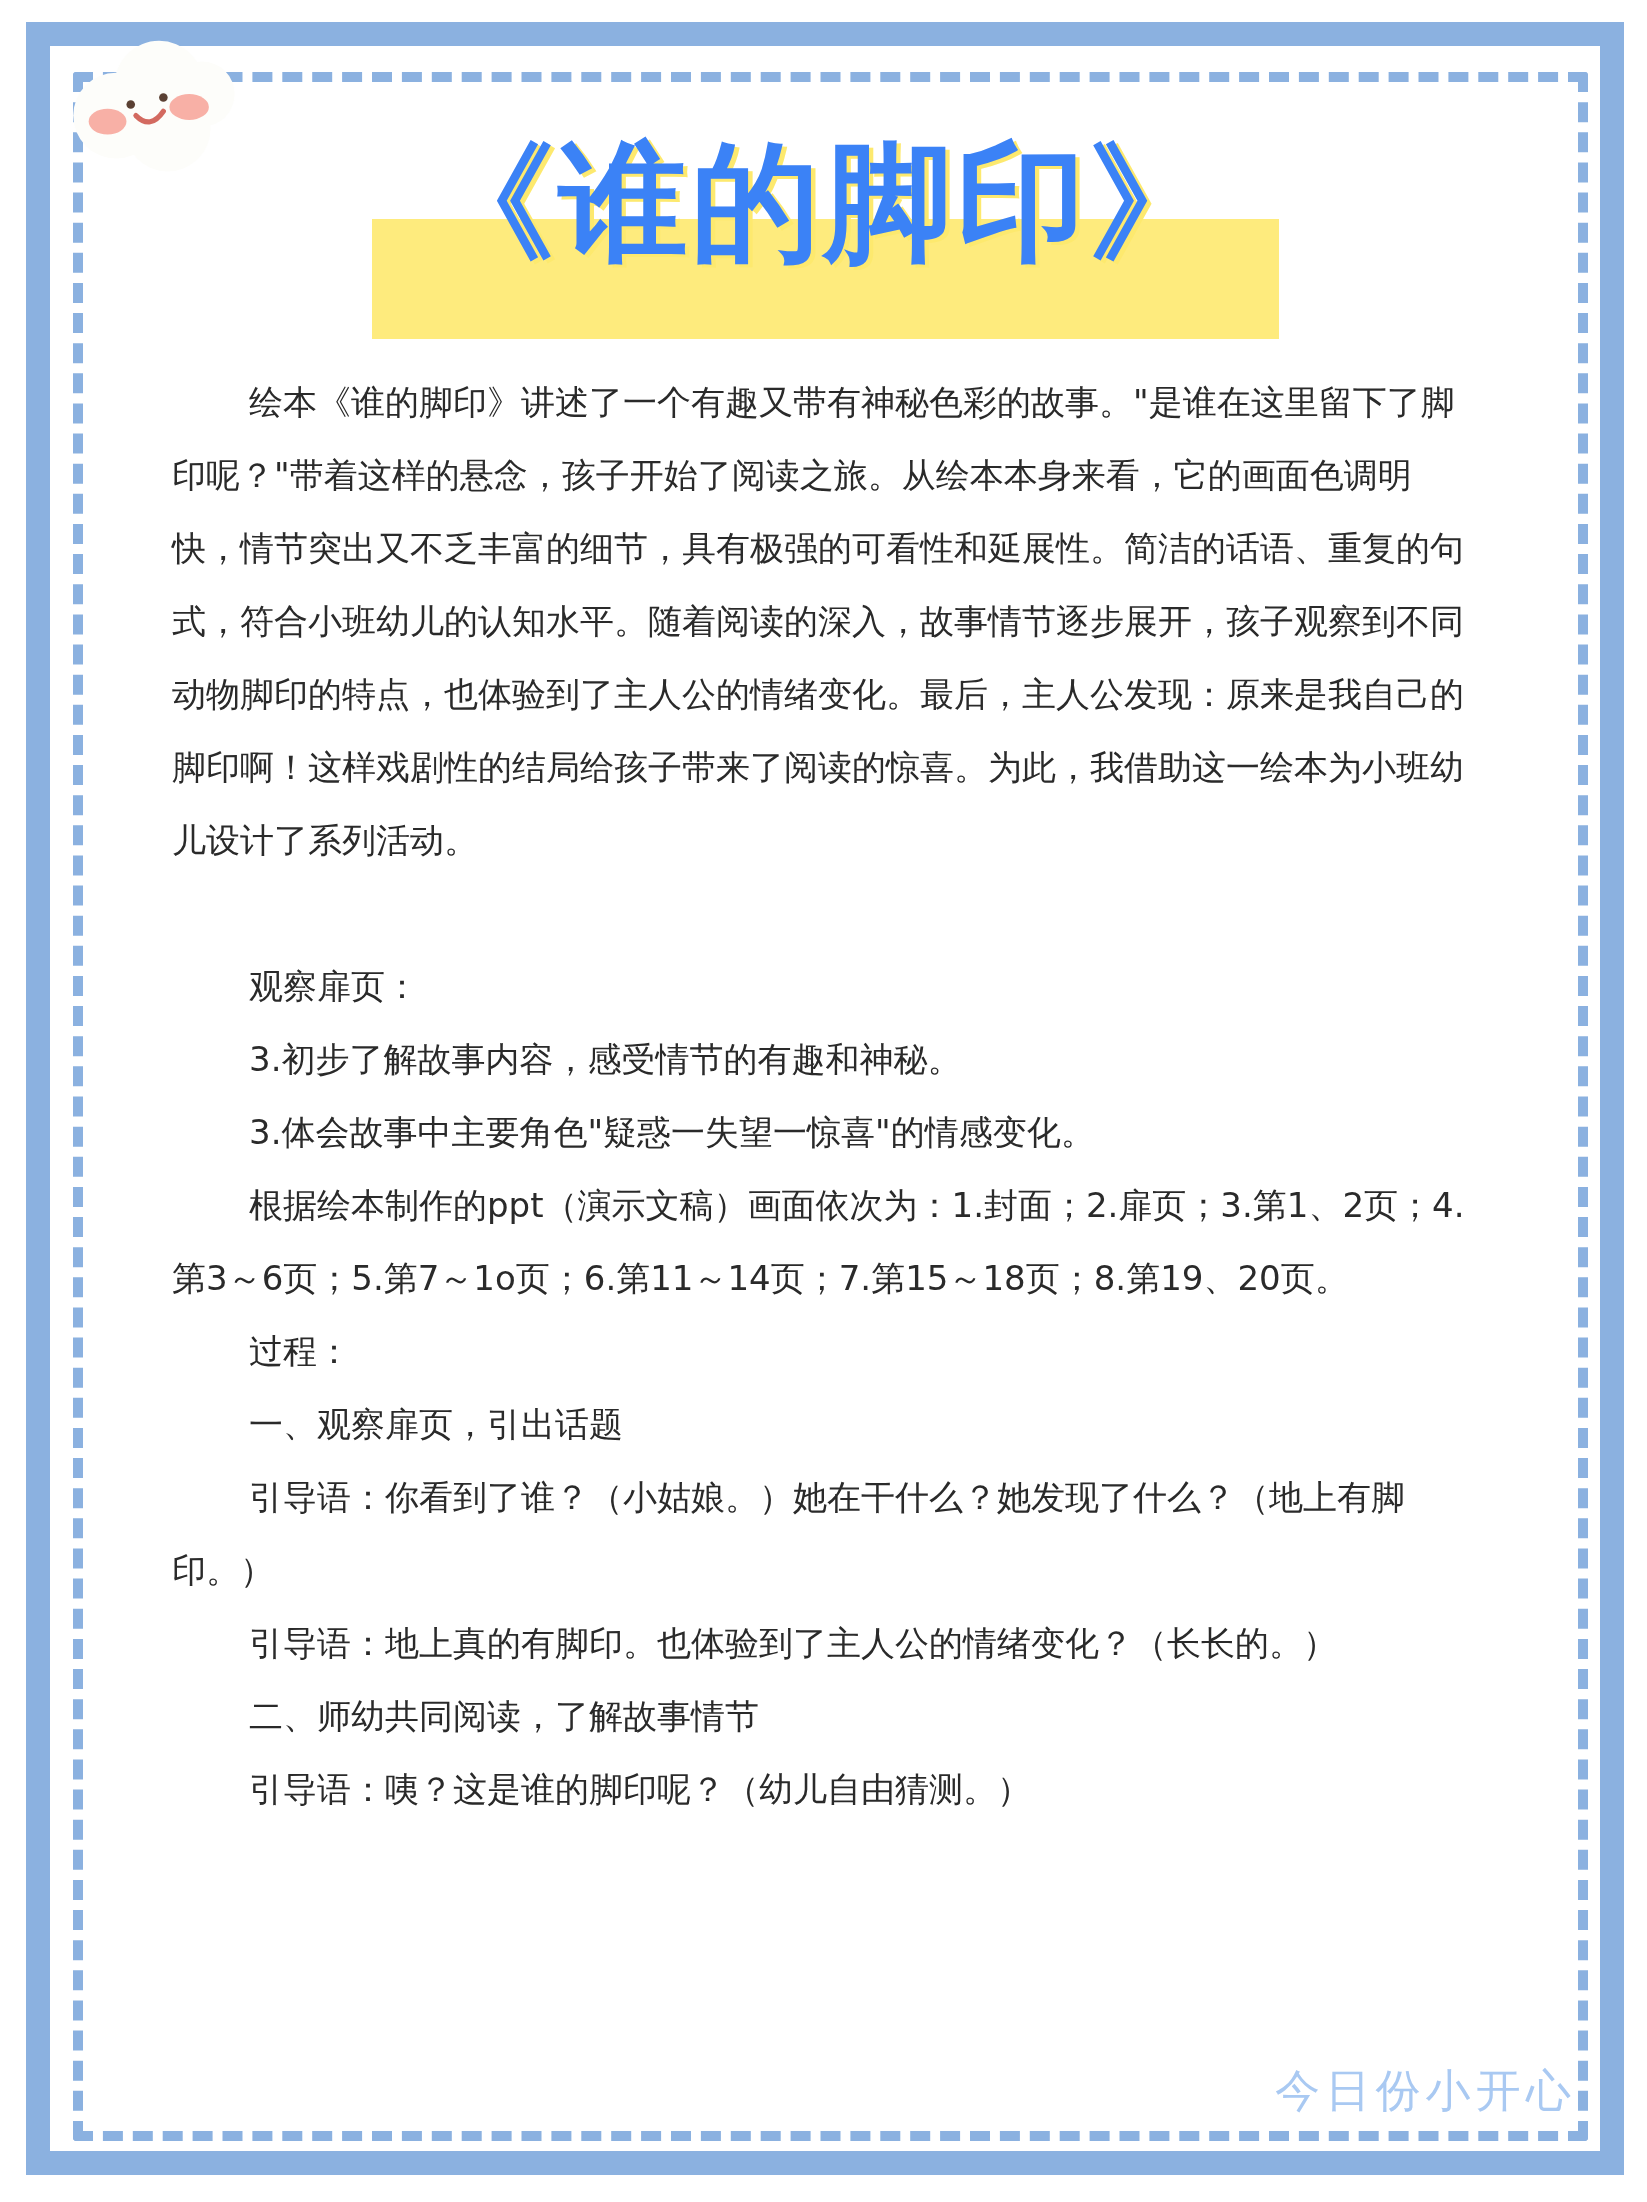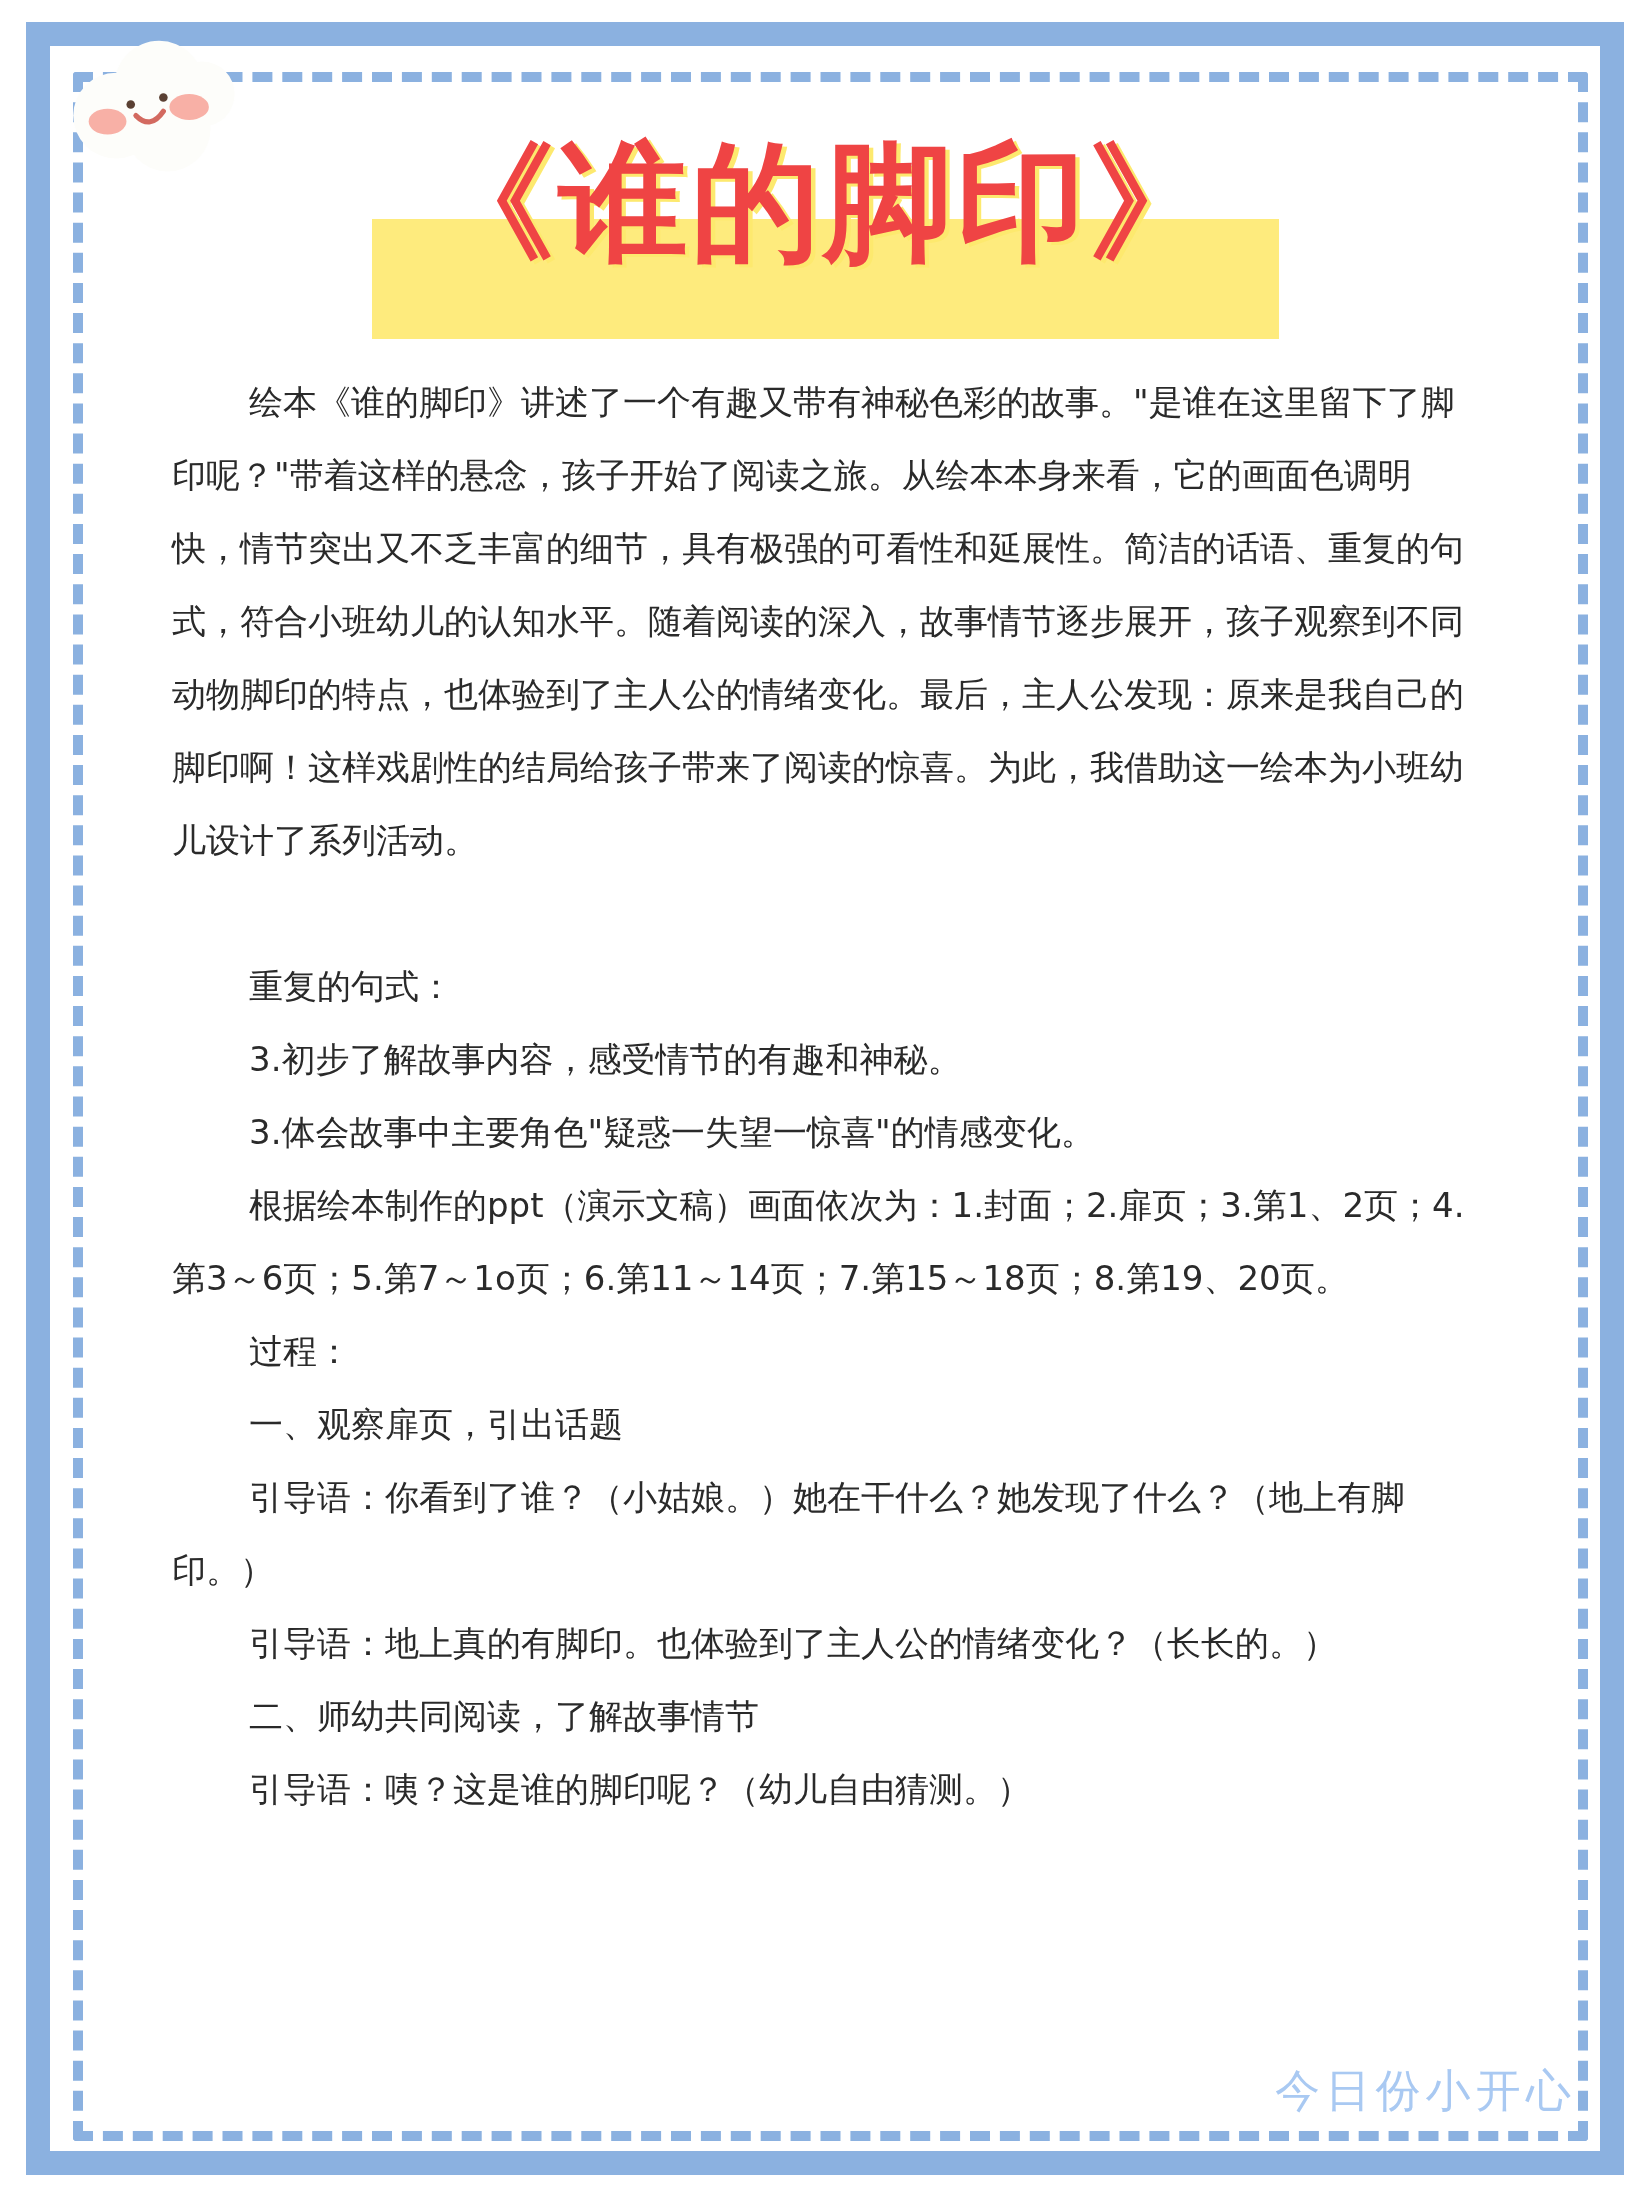--- a/index.html
+++ b/index.html
@@ -5,21 +5,21 @@
   html, body { margin:0; padding:0; }
   body { width:1648px; height:2203px; background:#ffffff; position:relative; overflow:hidden;
          font-family:"DejaVu Sans","Liberation Sans",sans-serif; color:#222; }
   .outer-frame { position:absolute; left:26px; top:21.5px; width:1550px; height:2105px;
                  border:24px solid #8bb1e0; background:#fff; }
   .dash-frame { position:absolute; left:73px; top:72px; width:1495px; height:2049px;
                 border:10.3px dashed #8bb1e0; border-radius:3.4px; }
   .cloud { position:absolute; left:60px; top:34px; width:181px; height:146px; }
   .title-band { position:absolute; left:372px; top:219px; width:907px; height:120px; background:#feeb7d; }
   .title { position:absolute; left:344px; top:138px; width:959px; text-align:center;
-           font-size:129px; font-weight:bold; letter-spacing:3.4px; color:#ef4444;
+           font-size:129px; font-weight:bold; letter-spacing:3.4px; color:#3b82f6;
            text-shadow:4.3px 2.6px 0 #fde96e; line-height:1; }
   .content { position:absolute; left:172px; top:366px; width:1299px; font-size:34px; line-height:73px; color:#2a2a2a; }
   .p { margin:0; }
   .indent { text-indent:77px; }
   .sub { padding-left:77px; }
   .gap { height:73px; }
   .watermark { position:absolute; left:1275px; top:2061px; font-size:45px; color:#a9c9f2; letter-spacing:5.2px;text-align:right; }
 </style>
 </head>
 <body>
@@ -40,21 +40,21 @@
   <circle cx="120" cy="74" r="5" fill="#5a4033"></circle>
   <path d="M88 95 Q105 112 120 90" stroke="#d36a60" stroke-width="6" fill="none" stroke-linecap="round"></path>
 </svg>
 
 <div class="title-band"></div>
 <div class="title">《谁的脚印》</div>
 
 <div class="content">
   <p class="p indent">绘本《谁的脚印》讲述了一个有趣又带有神秘色彩的故事。"是谁在这里留下了脚印呢？"带着这样的悬念，孩子开始了阅读之旅。从绘本本身来看，它的画面色调明快，情节突出又不乏丰富的细节，具有极强的可看性和延展性。简洁的话语、重复的句式，符合小班幼儿的认知水平。随着阅读的深入，故事情节逐步展开，孩子观察到不同动物脚印的特点，也体验到了主人公的情绪变化。最后，主人公发现：原来是我自己的脚印啊！这样戏剧性的结局给孩子带来了阅读的惊喜。为此，我借助这一绘本为小班幼儿设计了系列活动。</p>
   <div class="gap"></div>
-  <p class="p sub">重复的句式：</p>
+  <p class="p sub">观察扉页：</p>
   <p class="p sub">3.初步了解故事内容，感受情节的有趣和神秘。</p>
   <p class="p sub">3.体会故事中主要角色"疑惑一失望一惊喜"的情感变化。</p>
   <p class="p indent">根据绘本制作的ppt（演示文稿）画面依次为：1.封面；2.扉页；3.第1、2页；4.第3～6页；5.第7～1o页；6.第11～14页；7.第15～18页；8.第19、20页。</p>
   <p class="p sub">过程：</p>
   <p class="p sub">一、观察扉页，引出话题</p>
   <p class="p indent">引导语：你看到了谁？（小姑娘。）她在干什么？她发现了什么？（地上有脚印。）</p>
   <p class="p sub">引导语：地上真的有脚印。也体验到了主人公的情绪变化？（长长的。）</p>
   <p class="p sub">二、师幼共同阅读，了解故事情节</p>
   <p class="p sub">引导语：咦？这是谁的脚印呢？（幼儿自由猜测。）</p>
 </div>

